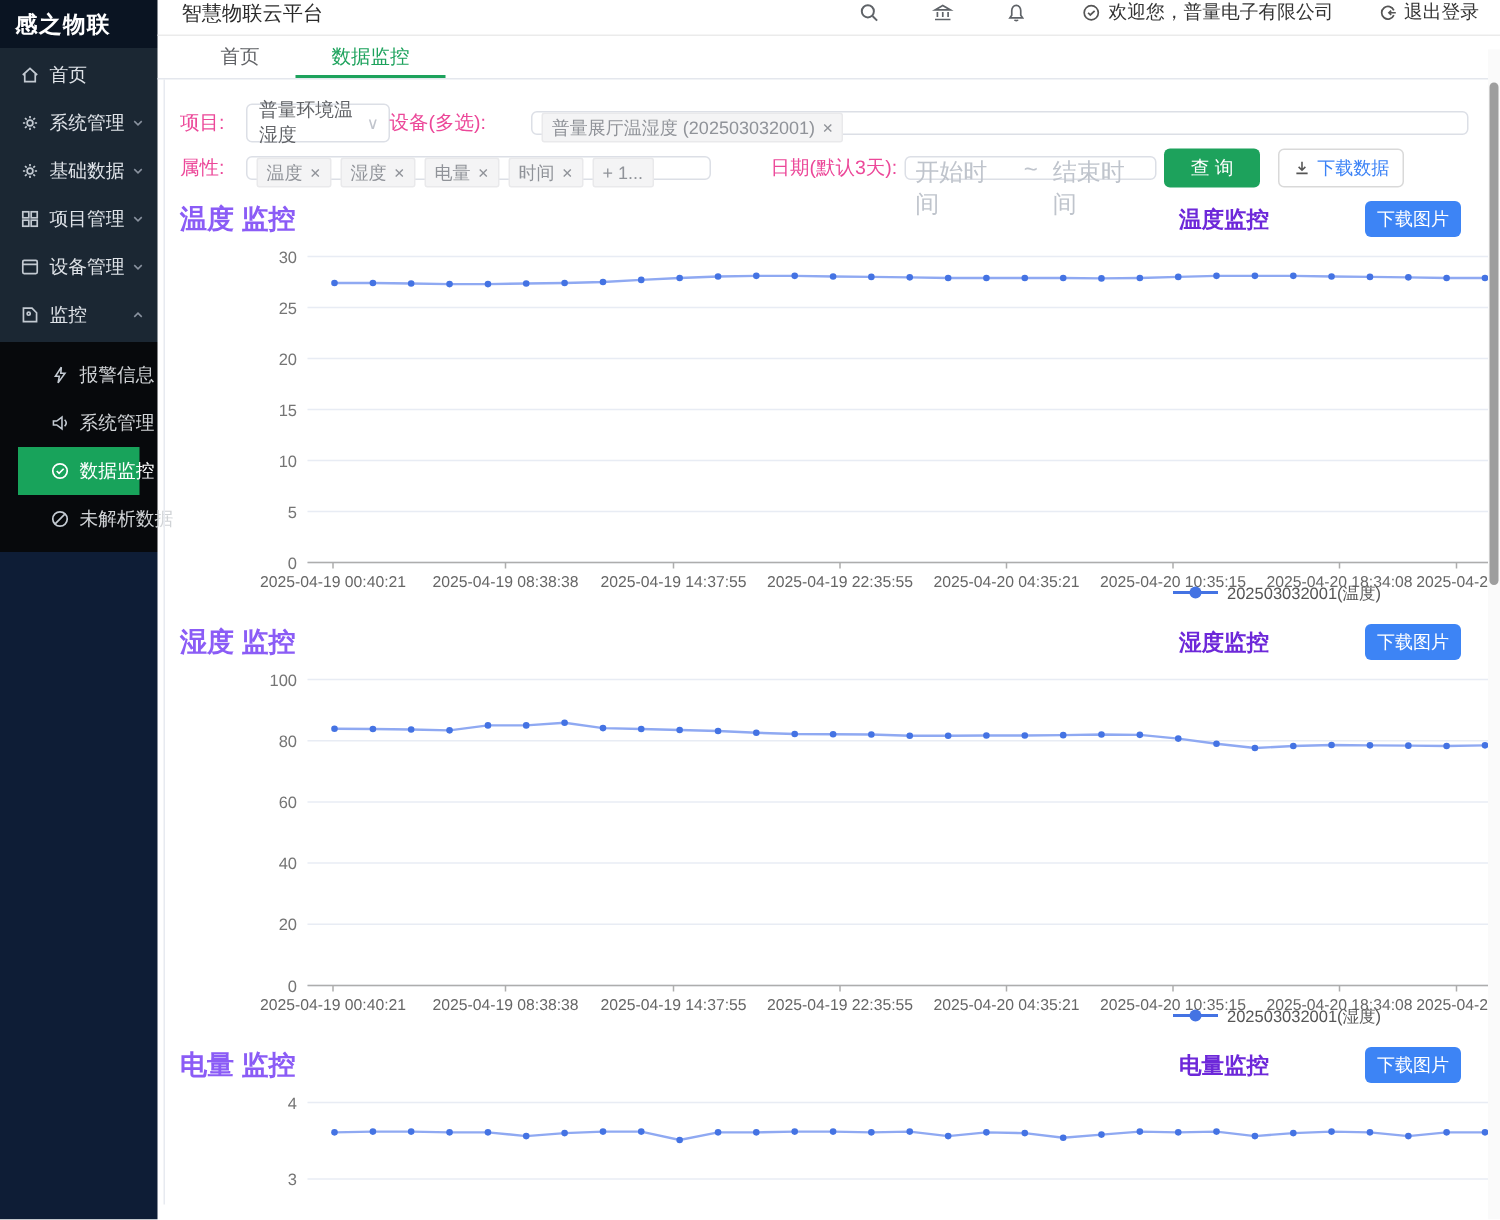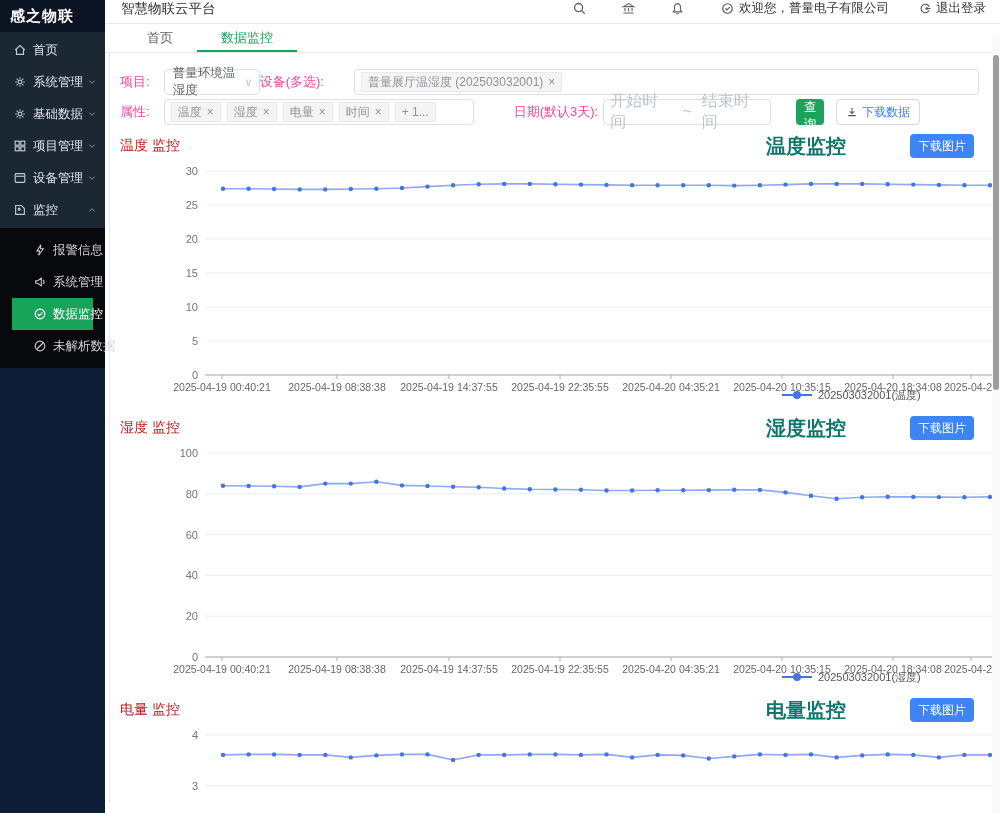--- a/index.html
+++ b/index.html
@@ -41,40 +41,40 @@
   .content { margin-left:4px; border-left:1px solid #e7eaf0; height:750px; }
 
   
   .filters { padding:16px 0 0 10px; }
   .f-row { display:flex; align-items:center; height:26px; }
   .f-row + .f-row { margin-top:4px; }
   .f-label { font-size:13px; color:#ec4899; white-space:nowrap; }
   .sel { margin-left:14px; width:96px; height:26px; border:1px solid #dcdfe6; border-radius:4px;
          display:flex; align-items:center; padding:0 6px 0 8px; font-size:12.5px; color:#606266; cursor:pointer; }
   .sel .sel-caret { margin-left:auto; color:#c0c4cc; font-size:11px; }
-  .box { height:26px; border:1px solid #dcdfe6; border-radius:4px; display:flex; align-items:center;
+  .box { height:16px; border:1px solid #dcdfe6; border-radius:4px; display:flex; 
          padding:0 6px; gap:6px; }
   .device-box { margin-left:30px; width:625px; }
   .attr-box { margin-left:14px; width:310px; }
   .chip { background:#f4f4f5; border:1px solid #e9e9eb; border-radius:2px; height:20px;
           display:flex; align-items:center; padding:0 6px; font-size:12px; color:#909399; white-space:nowrap; }
   .chip .x { margin-left:5px; color:#909399; cursor:pointer; font-size:12px; line-height:1; }
   .date-label { margin-left:40px; }
   .date-box { margin-left:5px; width:168px; justify-content:center; font-size:16px; color:#bfc4cc; gap:10px; cursor:text; }
-  .btn-query { margin-left:25px; width:28px; height:26px; background:#1da25c; color:#fff; border:none;
+  .btn-query { margin-left:5px; width:64px; height:26px; background:#1da25c; color:#fff; border:none;
                border-radius:4px; font-size:12.5px; cursor:pointer; font-family:inherit; }
   .btn-dl-data { margin-left:12px; height:26px; padding:0 9px; background:#fff; border:1px solid #d9d9d9;
                  border-radius:4px; font-size:12px; color:#3b82f6; cursor:pointer; display:flex; align-items:center; gap:4px; font-family:inherit; }
   .btn-dl-data .dlic { width:12px; height:12px; color:#555; }
 
   
   .chart-section { margin-top:8px; }
   .chart-header { height:26px; display:flex; align-items:center; padding:0 26px 0 10px; }
-  .watermark { flex:1; font-size:14px; color:#b91c1c; }
-  .chart-title { font-size:20px; font-weight:bold; color:#0f766e; }
+  .watermark { flex:1; font-size:18px; color:#8b5cf6;font-weight:bold; }
+  .chart-title { font-size:15px; font-weight:bold; color:#6d28d9; }
   .btn-dl-img { margin-left:64px; width:64px; height:24px; background:#3d84f5; color:#fff; border:none;
                 border-radius:4px; font-size:12px; cursor:pointer; font-family:inherit; }
   svg.chart { display:block; }
   text.ax  { font-family:"Liberation Sans","DejaVu Sans",sans-serif; font-size:11px; fill:#757575; }
   text.axx { font-family:"Liberation Sans","DejaVu Sans",sans-serif; font-size:10.5px; fill:#666; }
   text.axl { font-family:"Liberation Sans","DejaVu Sans",sans-serif; font-size:11px; fill:#555; }
 
   
   .sb-track { position:absolute; right:0; top:33px; width:8px; height:780px; background:#fafafa; }
   .sb-thumb { position:absolute; top:22px; left:1px; width:6px; height:335px; background:#9e9e9e; border-radius:3px; }

